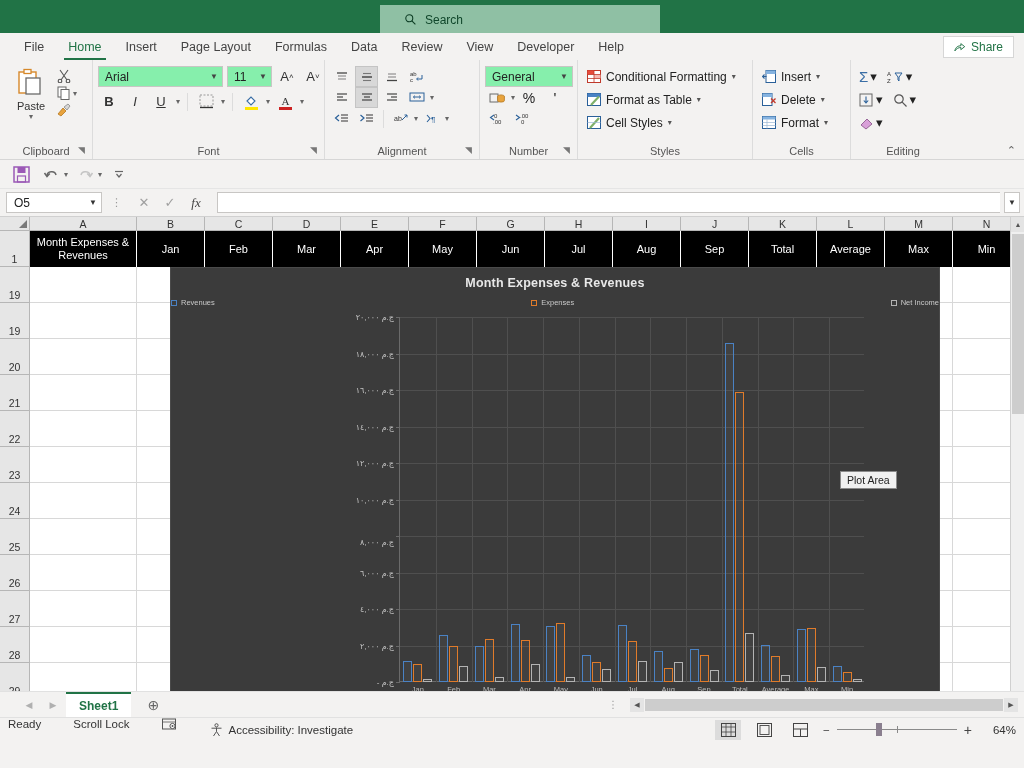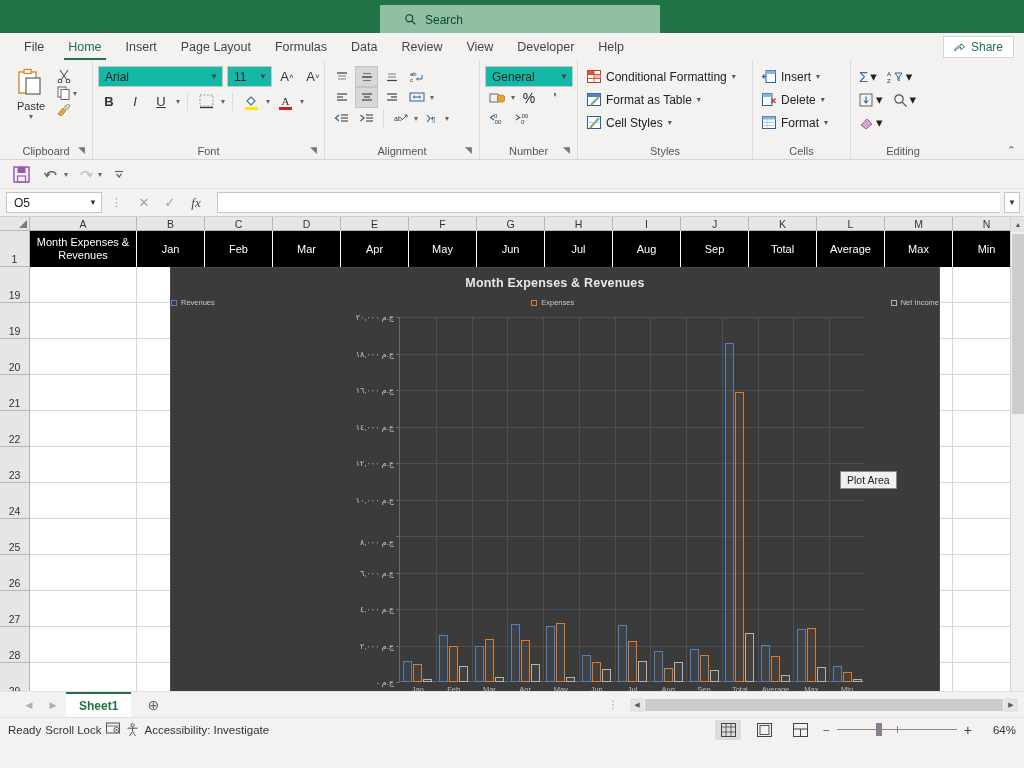--- a/index.html
+++ b/index.html
@@ -83,21 +83,21 @@
     width:52px; display:flex; flex-direction:column; align-items:center;
     cursor:pointer; font-size:11px; color:#333; padding-top:2px;
   }
   .clip-small{ display:flex; flex-direction:column; gap:3px; padding-top:3px; }
   .clip-small .ci{ display:flex; align-items:center; gap:2px; cursor:pointer; font-size:13px; }
   .cdrop{ font-size:8px; color:#666; }
 
   
   .fg-row{ display:flex; align-items:center; gap:4px; margin-bottom:4px; }
   .sel{
-    border:1px solid #c8c6c4; background:#14b8a6; height:21px; display:flex;
+    border:1px solid #c8c6c4; background:#86efac; height:21px; display:flex;
     align-items:center; padding:0 4px 0 6px; font-size:12px; justify-content:space-between;
     cursor:pointer;
   }
   .sel .cv{ font-size:8px; color:#444; margin-left:6px;}
   .fbtn{
     min-width:22px; height:21px; display:flex; align-items:center; justify-content:center;
     font-size:13px; cursor:pointer; color:#333; padding:0 2px;
   }
   .fbtn.sq{ width:22px; }
   .sep-v{ width:1px; height:18px; background:#dcdcdc; margin:0 3px; }
@@ -251,21 +251,21 @@
     color:#666; font-size:14px; cursor:pointer; margin-left:8px;
   }
   .hsplit{ position:absolute; left:608px; color:#999; font-size:10px; cursor:col-resize;}
   .hscroll{ position:absolute; right:6px; left:630px; height:14px; display:flex; align-items:center; }
   .hs-btn{ width:14px;height:14px;background:#e4e4e4;display:flex;align-items:center;justify-content:center;font-size:7px;color:#555;cursor:pointer;}
   .hthumb{ flex:1; height:12px; background:#cdcdcd; margin:0 1px; cursor:pointer;}
 
   
   .status{
     height:24px; background:#f3f2f1; border-top:1px solid #e1e1e1;
-    display:flex; align-items:center; padding:6px 8px; gap:4px; font-size:11.5px; color:#333;
+    display:flex; padding:0 8px; gap:32px; font-size:11.5px; color:#333;
   }
   .st-right{ margin-left:auto; display:flex; align-items:center; gap:10px; }
   .viewbtn{ width:26px;height:20px;display:flex;align-items:center;justify-content:center;cursor:pointer;font-size:13px;color:#444;}
   .viewbtn.on{ background:#dcdcdc; }
   .zslider{ display:flex; align-items:center; gap:7px; }
   .ztrack{ position:relative; width:120px; height:1px; background:#8a8a8a; }
   .zthumb{ position:absolute; top:-6px; width:6px; height:13px; background:#8a7f8f; cursor:pointer;}
   .zmid{ position:absolute; top:-3px; left:50%; width:1px; height:7px; background:#8a8a8a;}
   .zlevel{ width:34px; text-align:right; cursor:pointer; }
 </style>

